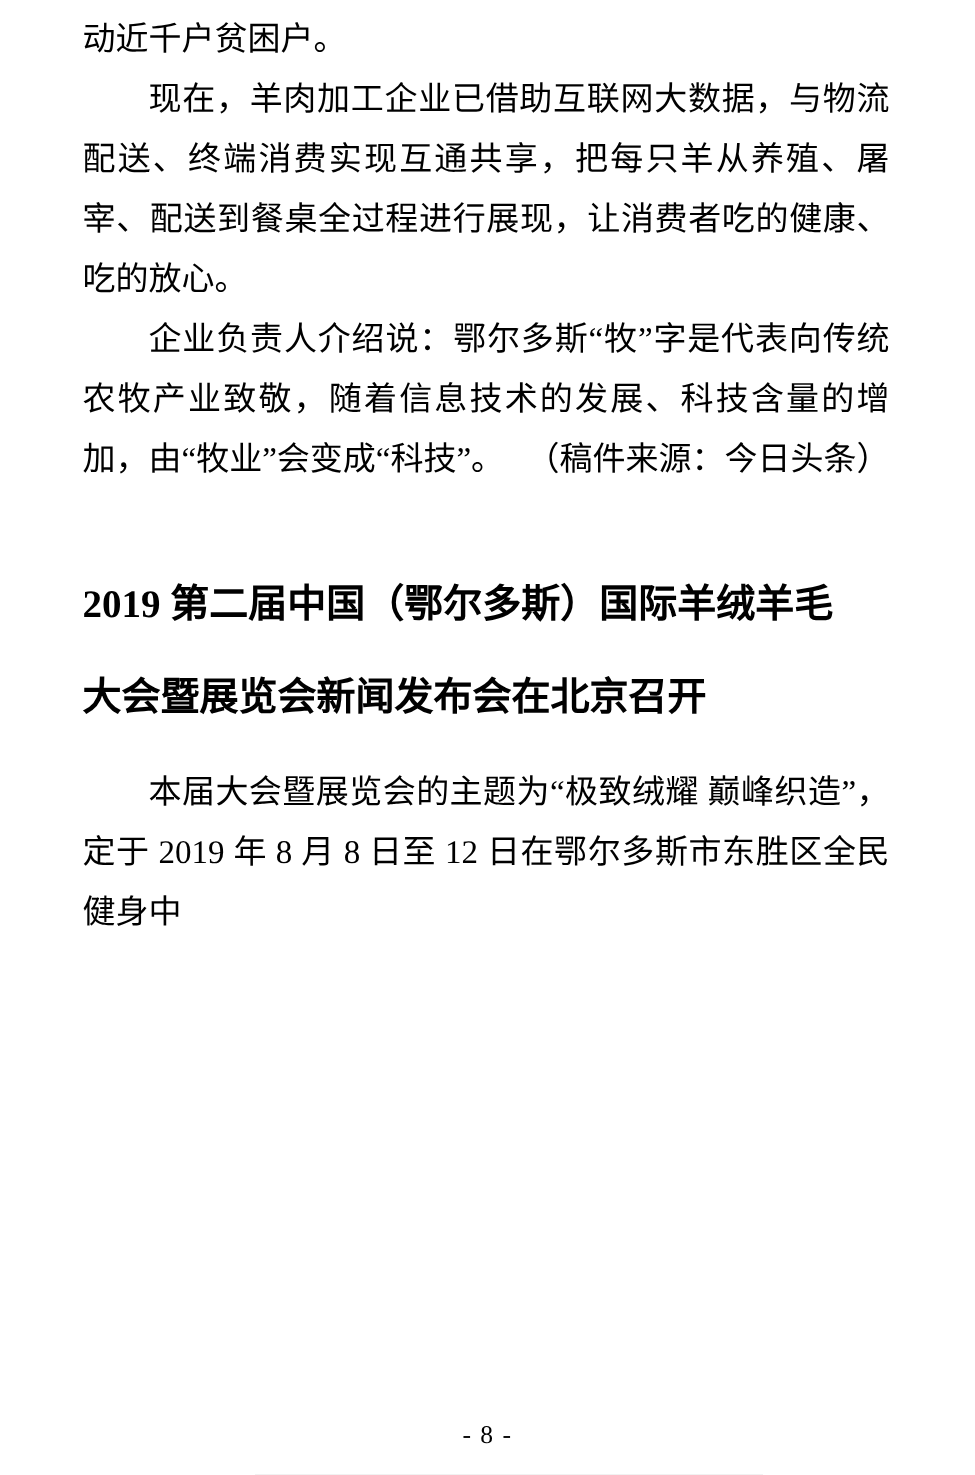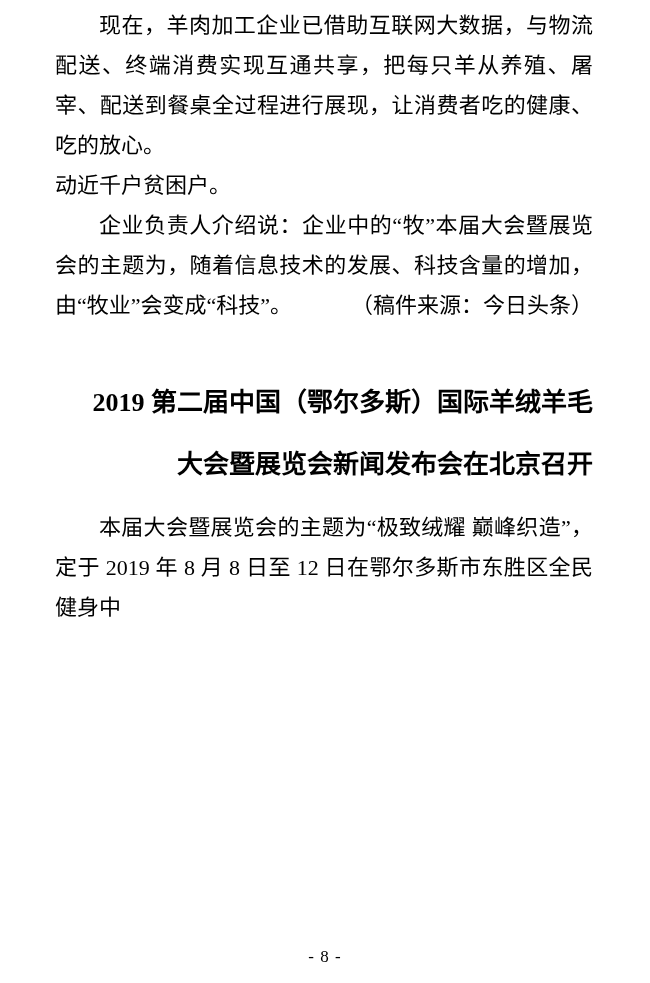--- a/index.html
+++ b/index.html
@@ -33,21 +33,21 @@
   .source-note {
     margin: -40px 0 0 0;
     text-align: right;
     line-height: 40px;
   }
   .article-title {
     margin: 46px 0 12px 0;
     font-size: 26px;
     font-weight: bold;
     line-height: 62px;
-    text-align: right;
+    text-align: left;
     text-indent: 0;
   }
   .article-title .title-line {
     display: block;
     white-space: nowrap;
   }
   .page-footer {
     position: absolute;
     left: 0;
     right: 0;
@@ -57,25 +57,25 @@
     line-height: 24px;
     letter-spacing: 1px;
   }
 </style>
 </head>
 <body>
 
 <div class="page">
   <div class="content">
 
+    <p class="para no-indent">动近千户贫困户。</p>
+
     <p class="para">现在，羊肉加工企业已借助互联网大数据，与物流配送、终端消费实现互通共享，把每只羊从养殖、屠宰、配送到餐桌全过程进行展现，让消费者吃的健康、吃的放心。</p>
 
-    <p class="para no-indent">动近千户贫困户。</p>
-
-    <p class="para">企业负责人介绍说：企业中的“牧”本届大会暨展览会的主题为，随着信息技术的发展、科技含量的增加，由“牧业”会变成“科技”。</p>
+    <p class="para">企业负责人介绍说：鄂尔多斯“牧”字是代表向传统农牧产业致敬，随着信息技术的发展、科技含量的增加，由“牧业”会变成“科技”。</p>
 
 
     <p class="source-note">（稿件来源：今日头条）</p>
 
     <h1 class="article-title">
       <span class="title-line">2019 第二届中国（鄂尔多斯）国际羊绒羊毛</span>
       <span class="title-line">大会暨展览会新闻发布会在北京召开</span>
     </h1>
 
 

